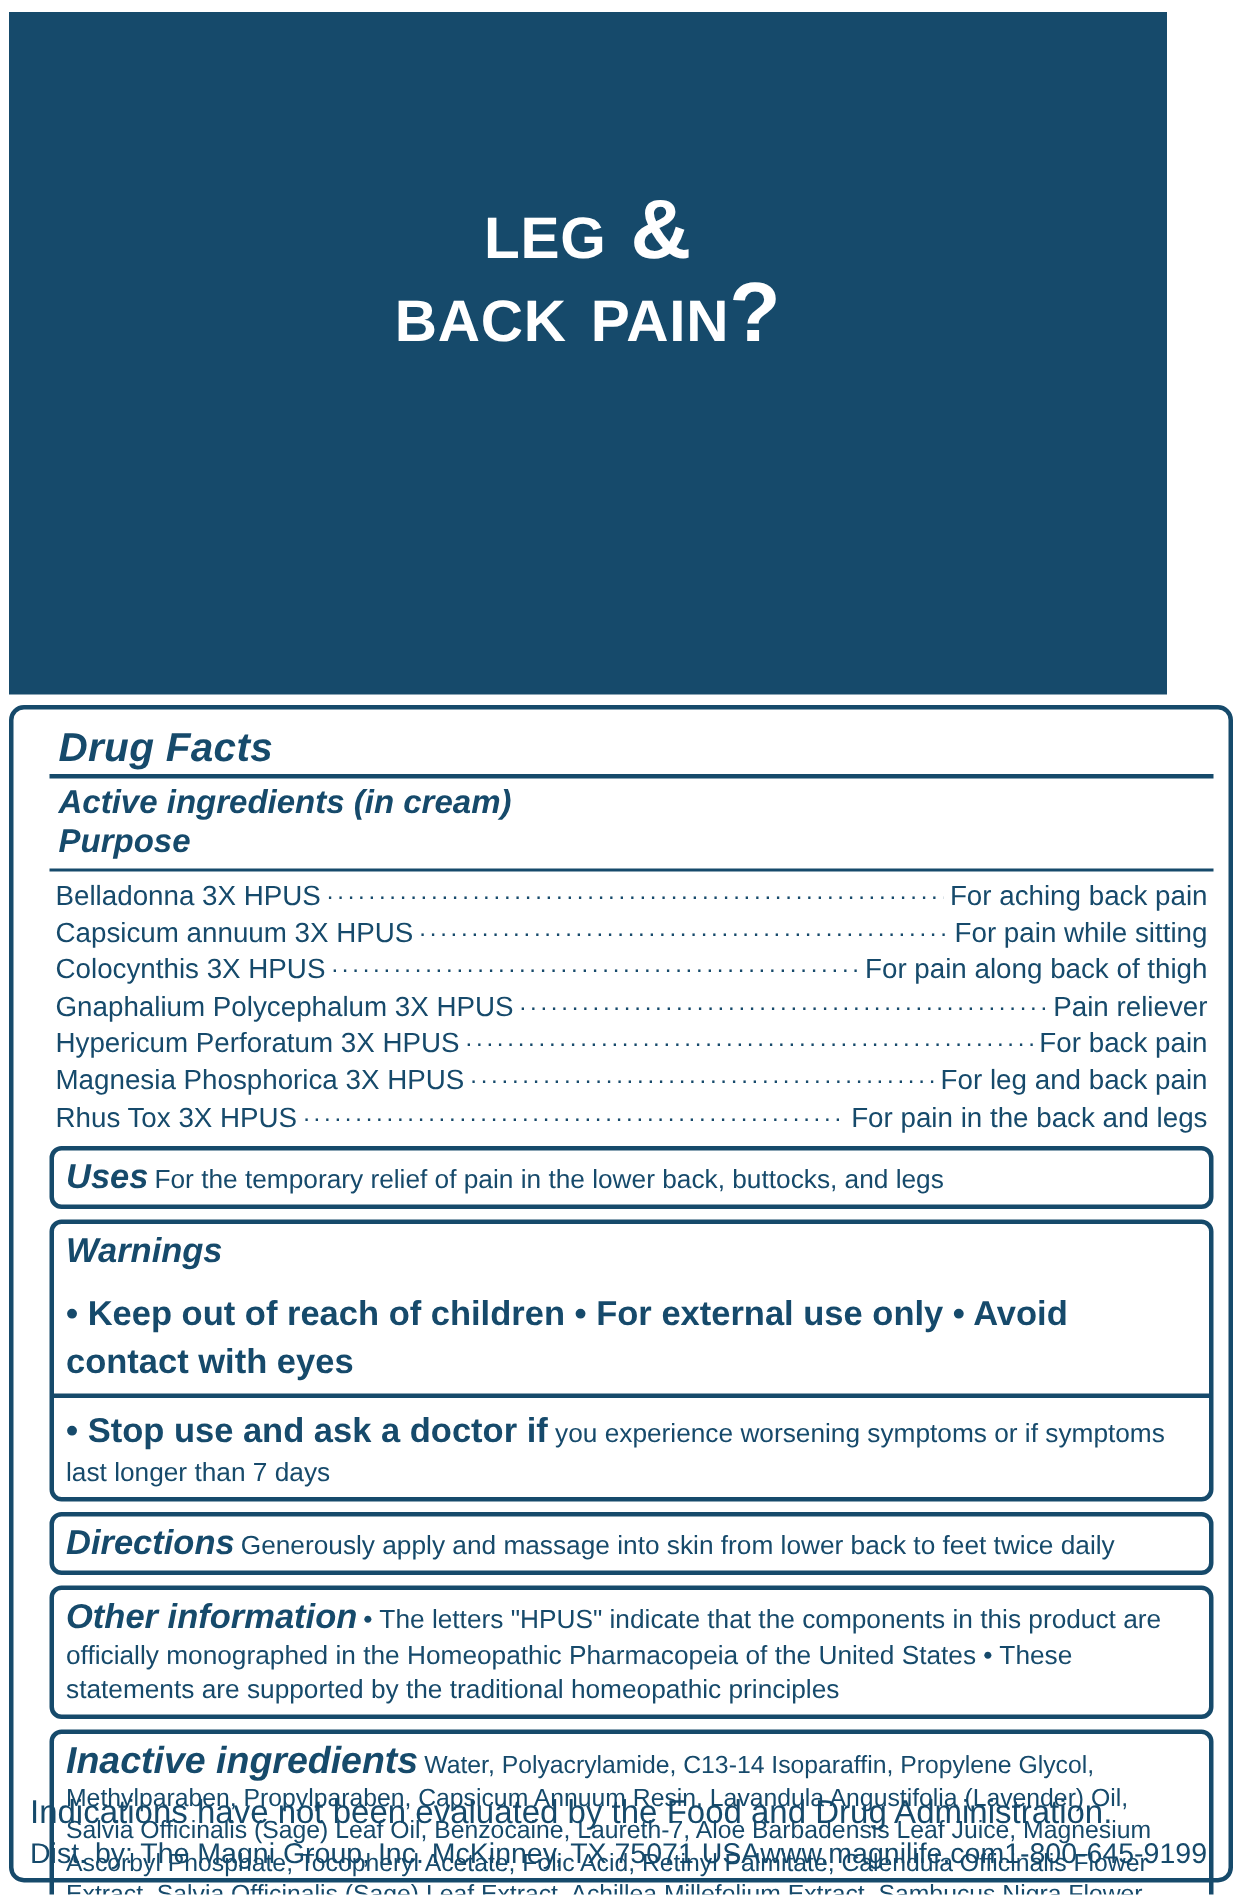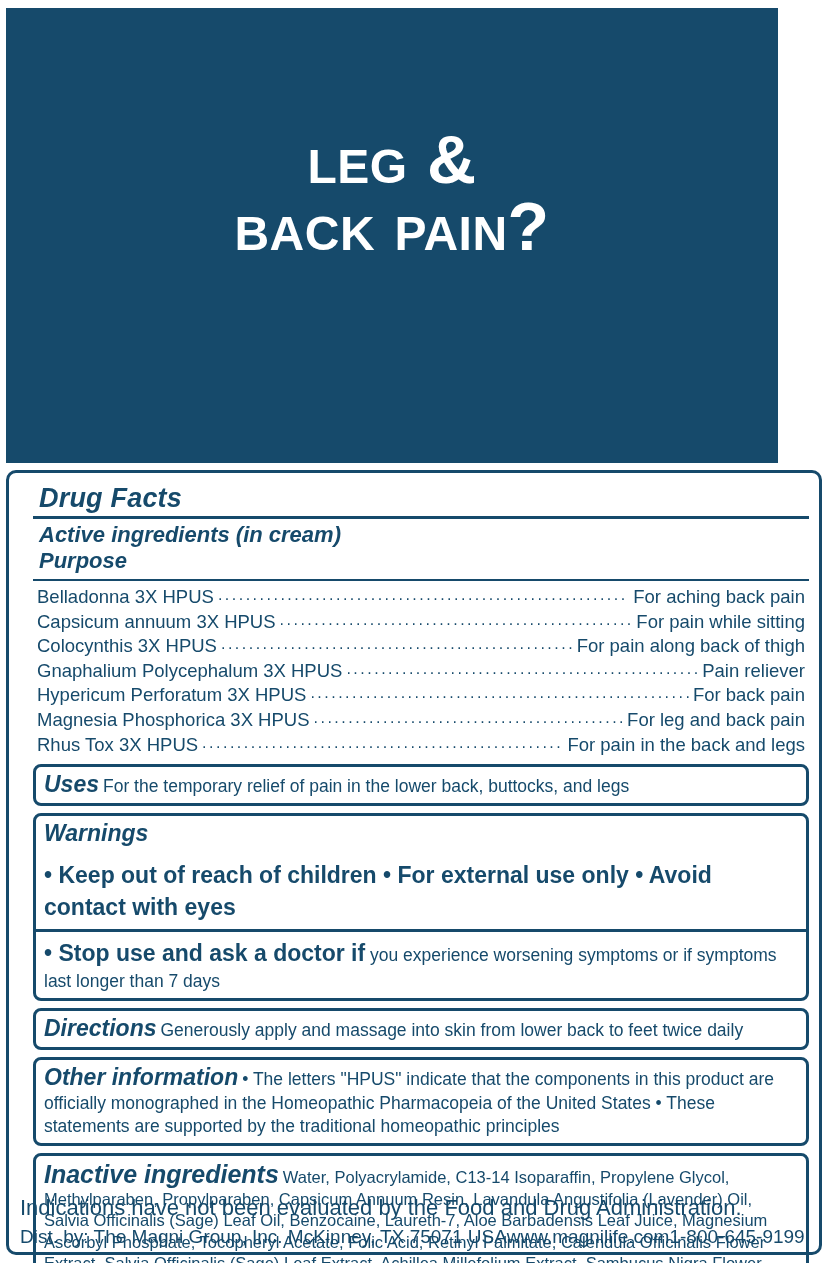--- a/index.html
+++ b/index.html
@@ -34,21 +34,21 @@
   }
   .banner-title {
     position: absolute;
     left: 0;
     top: 118px;
     width: 100%;
     text-align: center;
     color: #ffffff;
     font-family: "Liberation Sans", sans-serif;
     font-weight: bold;
-    font-size: 68px;
+    font-size: 56px;
     line-height: 0.98;
     letter-spacing: 0.5px;
     font-variant: small-caps;
     text-transform: lowercase;
   }
   .banner-title .l1 { display:block; }
   .banner-title .l2 { display:block; }
 
   
   .facts {

